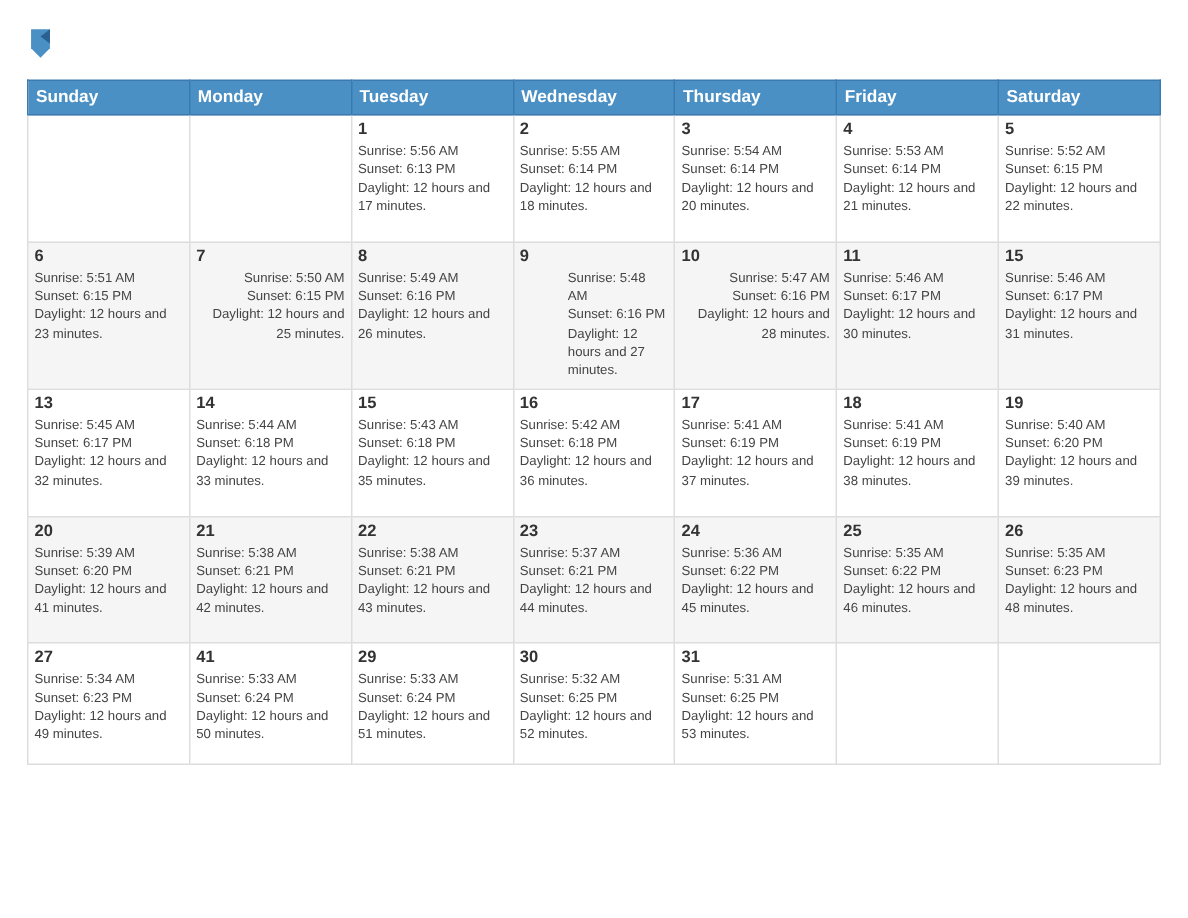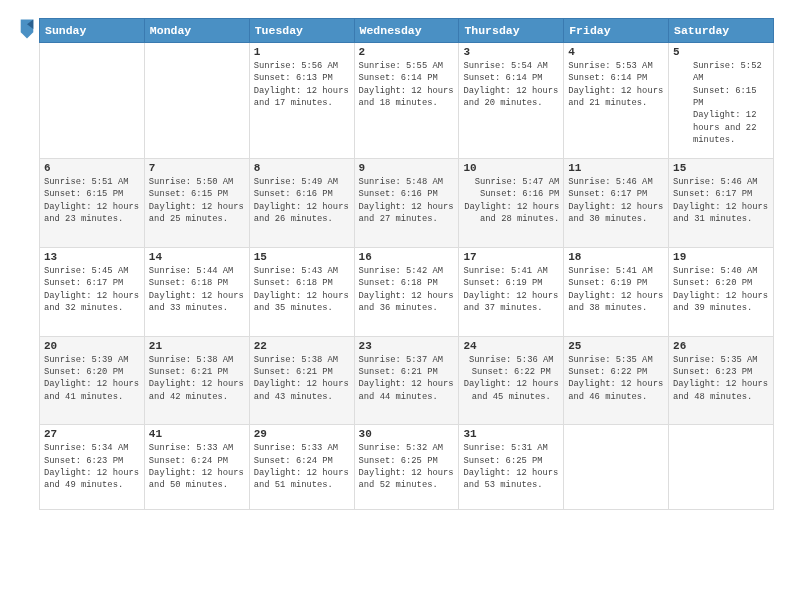--- a/index.html
+++ b/index.html
@@ -8,22 +8,21 @@
       height: 612px;
       font-family: Arial, sans-serif;
       background: #fff;
       overflow: hidden;
     }
     .page {
       width: 792px;
       height: 520px;
       padding: 18px 18px 10px 18px;
       display: flex;
-      flex-direction: row;
-      font-family: Liberation Mono, monospace;
+      flex-direction: column;
     }
     .header {
       display: flex;
       justify-content: space-between;
       align-items: flex-start;
       margin-bottom: 8px;
     }
     .logo {
       display: flex;
       align-items: center;
@@ -150,47 +149,47 @@
 Daylight: 12 hours and 20 minutes.</div>
           </td>
           <td>
             <span class="day-number">4</span>
             <div class="day-info" style="white-space: pre-line;">Sunrise: 5:53 AM
 Sunset: 6:14 PM
 Daylight: 12 hours and 21 minutes.</div>
           </td>
           <td>
             <span class="day-number">5</span>
-            <div class="day-info" style="white-space: pre-line; margin-left: 20px;">Sunrise: 5:52 AM
+            <div class="day-info" style="white-space: pre-line;">Sunrise: 5:52 AM
 Sunset: 6:15 PM
 Daylight: 12 hours and 22 minutes.</div>
           </td>
         </tr>
         <tr>
           <td>
             <span class="day-number">6</span>
             <div class="day-info" style="white-space: pre-line;">Sunrise: 5:51 AM
 Sunset: 6:15 PM
 Daylight: 12 hours and 23 minutes.</div>
           </td>
           <td>
             <span class="day-number">7</span>
-            <div class="day-info" style="white-space: pre-line;">Sunrise: 5:50 AM
+            <div class="day-info" style="white-space: pre-line; text-align: right;">Sunrise: 5:50 AM
 Sunset: 6:15 PM
 Daylight: 12 hours and 25 minutes.</div>
           </td>
           <td>
             <span class="day-number">8</span>
             <div class="day-info" style="white-space: pre-line;">Sunrise: 5:49 AM
 Sunset: 6:16 PM
 Daylight: 12 hours and 26 minutes.</div>
           </td>
           <td>
             <span class="day-number">9</span>
-            <div class="day-info" style="white-space: pre-line;">Sunrise: 5:48 AM
+            <div class="day-info" style="white-space: pre-line; margin-left: 32px;">Sunrise: 5:48 AM
 Sunset: 6:16 PM
 Daylight: 12 hours and 27 minutes.</div>
           </td>
           <td>
             <span class="day-number">10</span>
             <div class="day-info" style="white-space: pre-line; text-align: right;">Sunrise: 5:47 AM
 Sunset: 6:16 PM
 Daylight: 12 hours and 28 minutes.</div>
           </td>
           <td>
@@ -270,21 +269,21 @@
 Daylight: 12 hours and 43 minutes.</div>
           </td>
           <td>
             <span class="day-number">23</span>
             <div class="day-info" style="white-space: pre-line;">Sunrise: 5:37 AM
 Sunset: 6:21 PM
 Daylight: 12 hours and 44 minutes.</div>
           </td>
           <td>
             <span class="day-number">24</span>
-            <div class="day-info" style="white-space: pre-line; text-align: center;">Sunrise: 5:36 AM
+            <div class="day-info" style="white-space: pre-line;">Sunrise: 5:36 AM
 Sunset: 6:22 PM
 Daylight: 12 hours and 45 minutes.</div>
           </td>
           <td>
             <span class="day-number">25</span>
             <div class="day-info" style="white-space: pre-line;">Sunrise: 5:35 AM
 Sunset: 6:22 PM
 Daylight: 12 hours and 46 minutes.</div>
           </td>
           <td>

